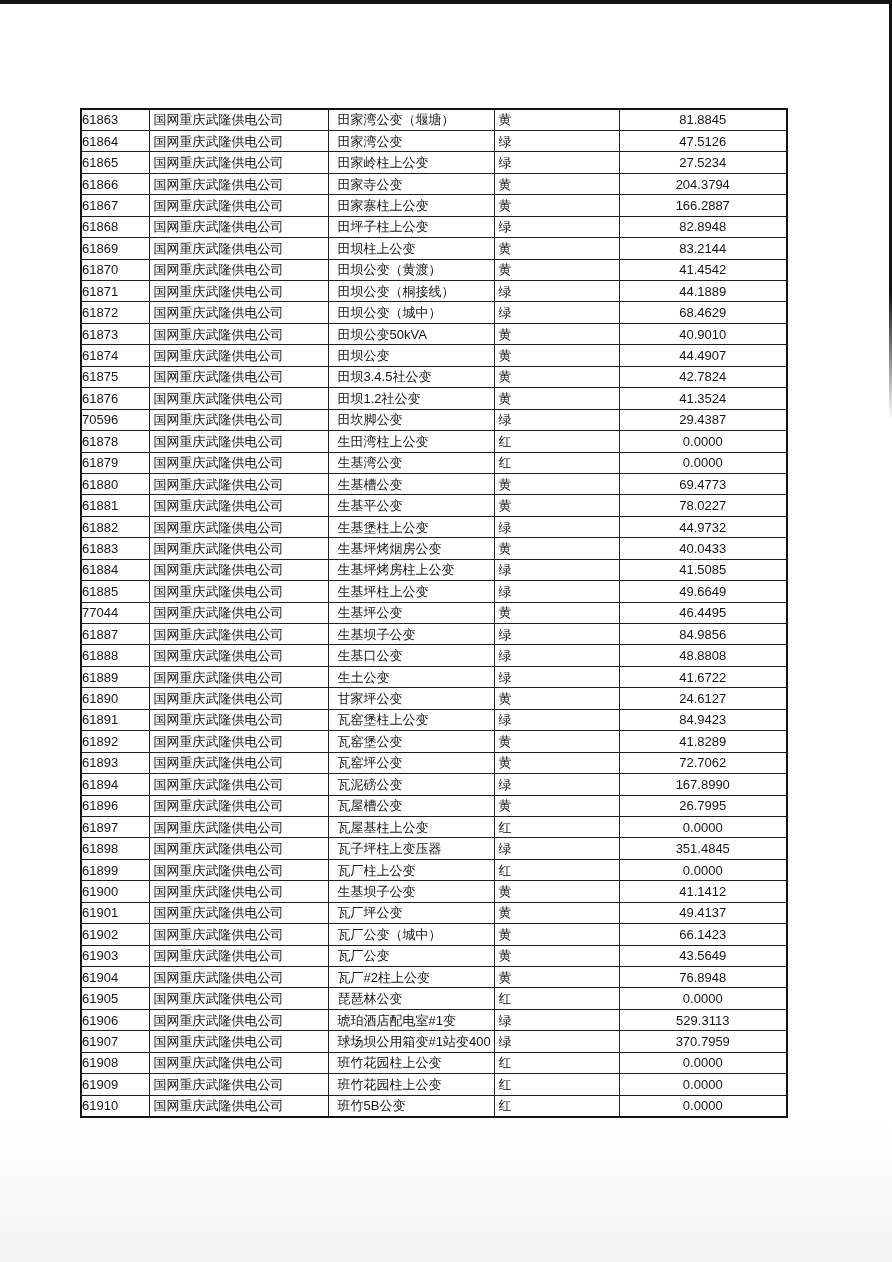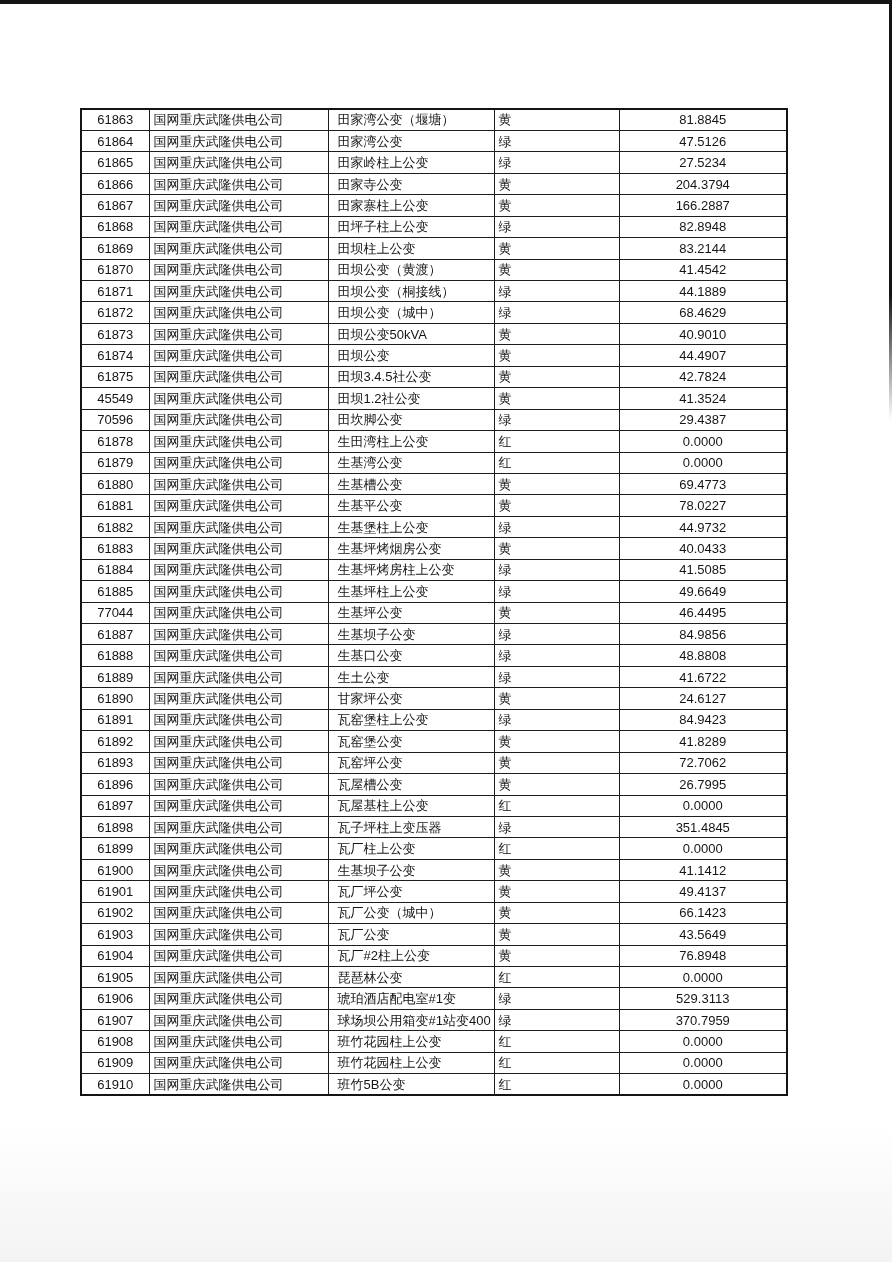--- a/index.html
+++ b/index.html
@@ -37,21 +37,21 @@
     border: 1px solid #1d1d1d;
     height: 21.44px;
     font-size: 13px;
     line-height: 1;
     color: #151515;
     white-space: nowrap;
     overflow: hidden;
     vertical-align: middle;
   }
   .data-table { border: 2px solid #141414; }
-  td.c-id    { text-align: center; }
+  td.c-id    { text-align: left; }
   td.c-co    { text-align: left; padding-left: 4px; }
   td.c-name  { text-align: left; padding-left: 9px; }
   td.c-stat  { text-align: left; padding-left: 4px; }
   td.c-val   { text-align: center; margin-left: 8px; }
 </style>
 </head>
 <body>
 
 <div class="scan-edge-top"></div>
 <div class="scan-edge-right"></div>
@@ -150,21 +150,21 @@
         <td class="c-val">44.4907</td>
       </tr>
       <tr>
         <td class="c-id">61875</td>
         <td class="c-co">国网重庆武隆供电公司</td>
         <td class="c-name">田坝3.4.5社公变</td>
         <td class="c-stat">黄</td>
         <td class="c-val">42.7824</td>
       </tr>
       <tr>
-        <td class="c-id">45549</td>
+        <td class="c-id">61876</td>
         <td class="c-co">国网重庆武隆供电公司</td>
         <td class="c-name">田坝1.2社公变</td>
         <td class="c-stat">黄</td>
         <td class="c-val">41.3524</td>
       </tr>
       <tr>
         <td class="c-id">70596</td>
         <td class="c-co">国网重庆武隆供电公司</td>
         <td class="c-name">田坎脚公变</td>
         <td class="c-stat">绿</td>
@@ -274,20 +274,27 @@
         <td class="c-name">瓦窑堡公变</td>
         <td class="c-stat">黄</td>
         <td class="c-val">41.8289</td>
       </tr>
       <tr>
         <td class="c-id">61893</td>
         <td class="c-co">国网重庆武隆供电公司</td>
         <td class="c-name">瓦窑坪公变</td>
         <td class="c-stat">黄</td>
         <td class="c-val">72.7062</td>
+      </tr>
+      <tr>
+        <td class="c-id">61894</td>
+        <td class="c-co">国网重庆武隆供电公司</td>
+        <td class="c-name">瓦泥磅公变</td>
+        <td class="c-stat">绿</td>
+        <td class="c-val">167.8990</td>
       </tr>
       <tr>
         <td class="c-id">61896</td>
         <td class="c-co">国网重庆武隆供电公司</td>
         <td class="c-name">瓦屋槽公变</td>
         <td class="c-stat">黄</td>
         <td class="c-val">26.7995</td>
       </tr>
       <tr>
         <td class="c-id">61897</td>

